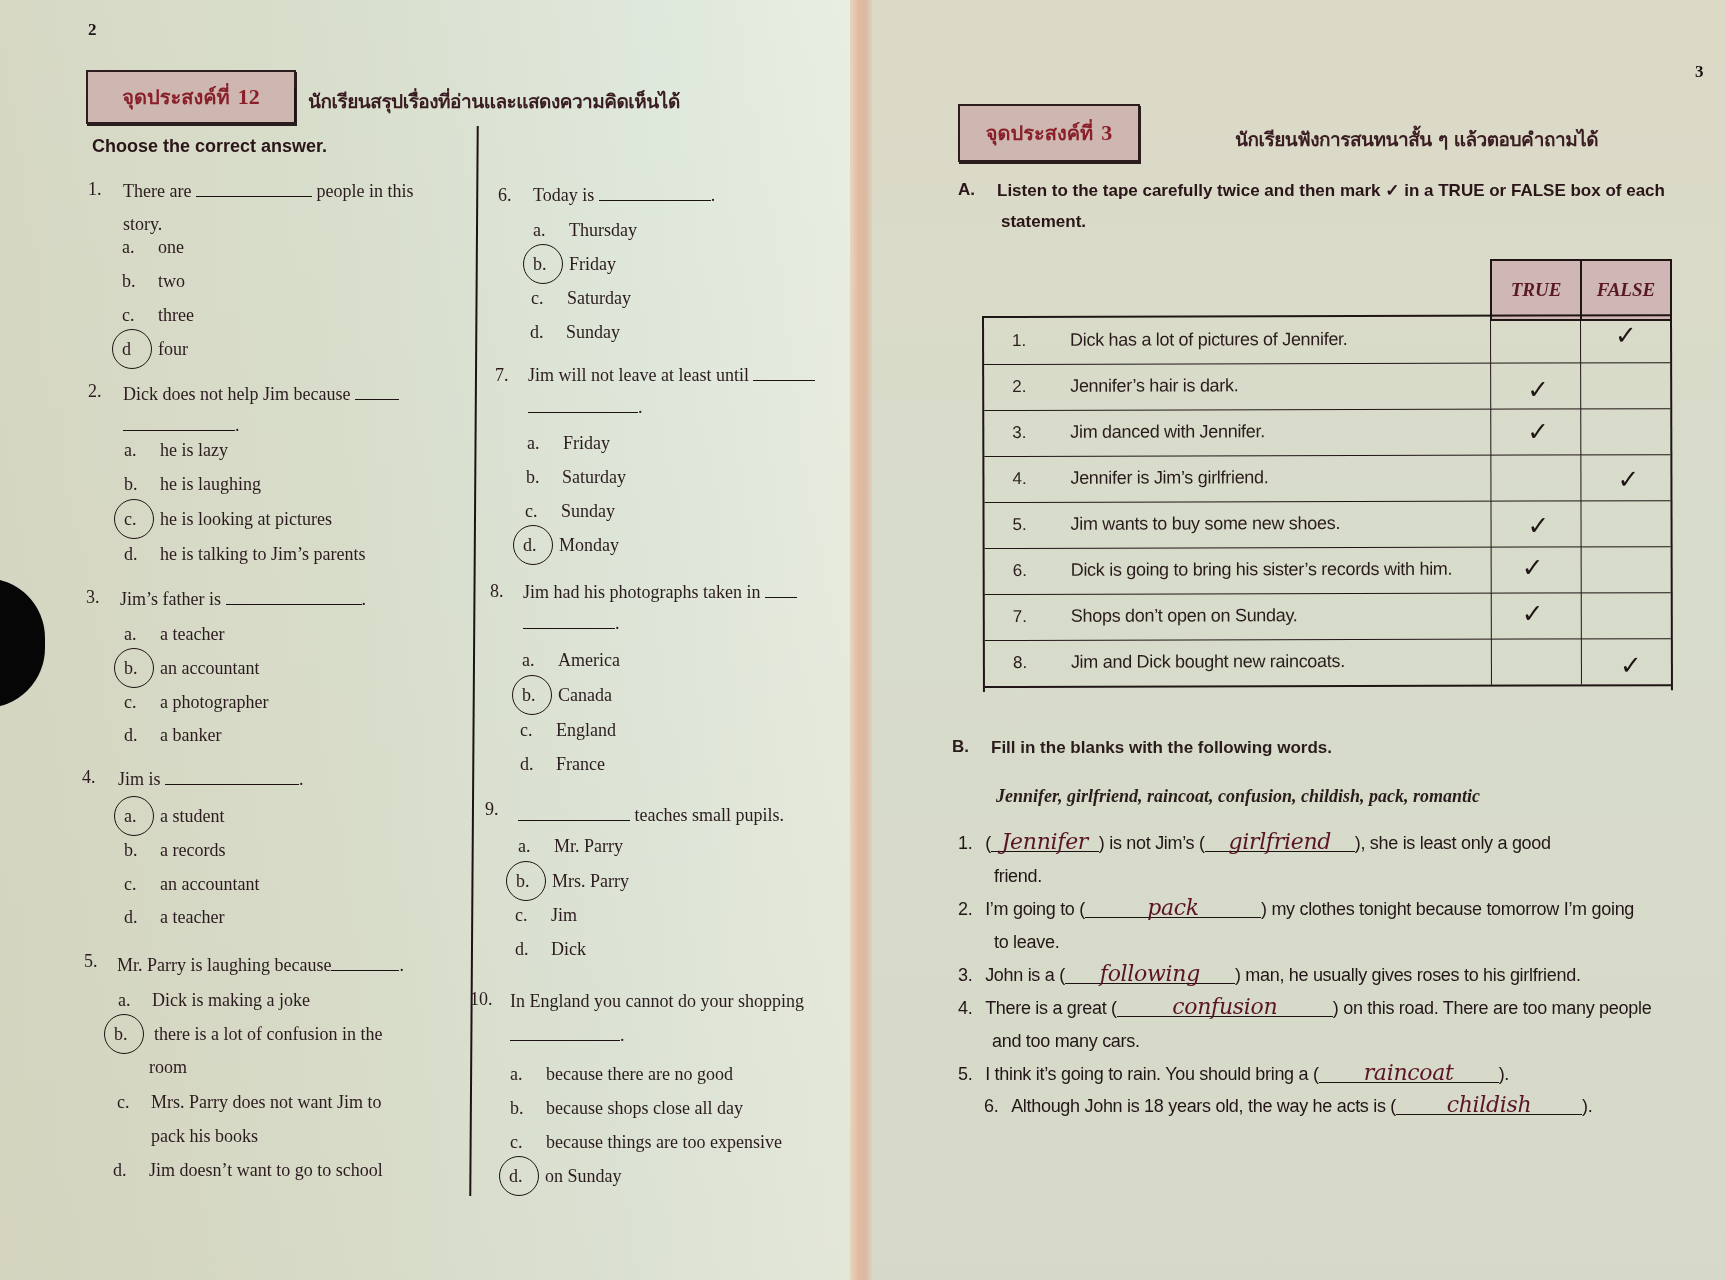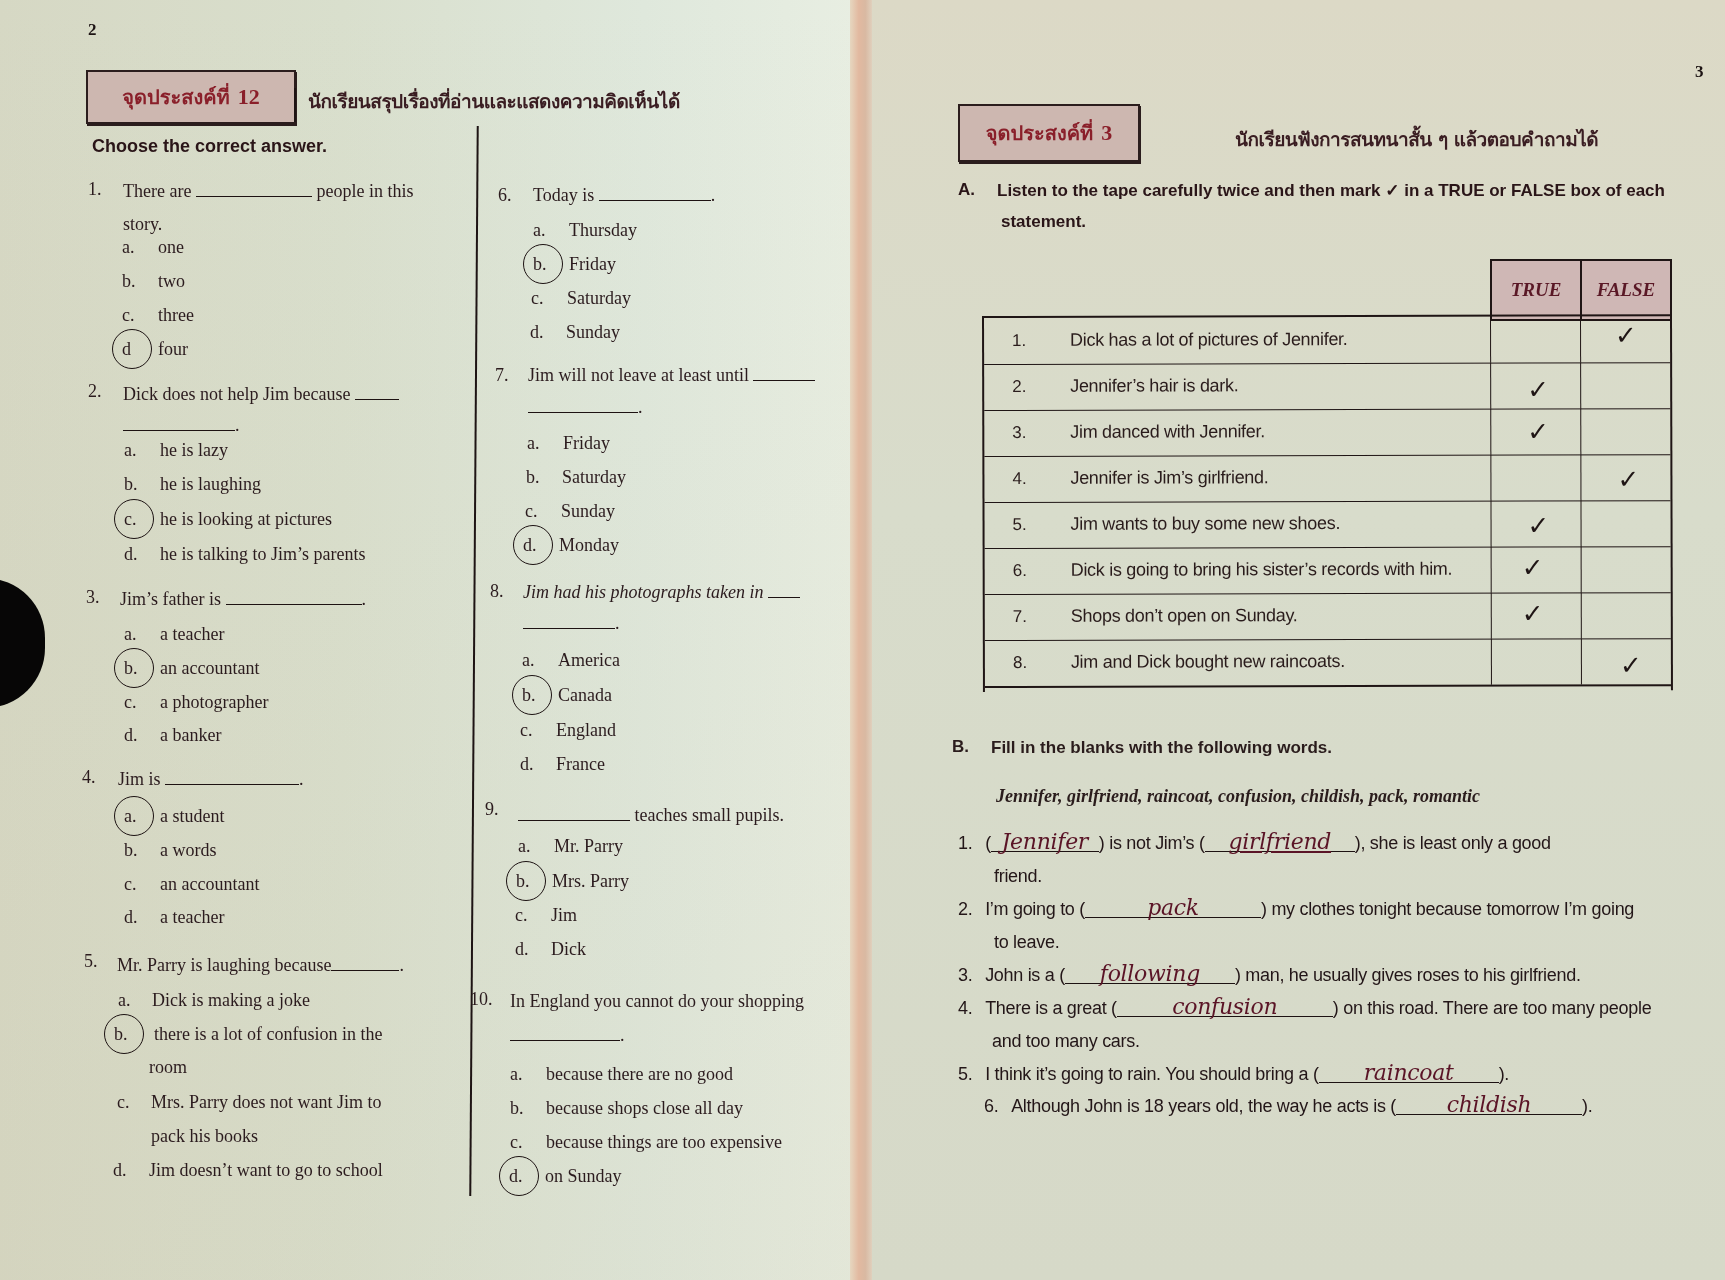--- a/index.html
+++ b/index.html
@@ -107,21 +107,21 @@
   <div class="opt" style="left:124px;top:624px;"><span class="letter">a.</span><span>a teacher</span></div>
   <div class="opt" style="left:124px;top:658px;"><span class="circled"></span><span class="letter">b.</span><span>an accountant</span></div>
   <div class="opt" style="left:124px;top:692px;"><span class="letter">c.</span><span>a photographer</span></div>
   <div class="opt" style="left:124px;top:725px;"><span class="letter">d.</span><span>a banker</span></div>
 </div>
 
 <div>
   <div class="q" style="left:82px;top:768px;">4.</div>
   <div class="q" style="left:118px;top:770px;"><span>Jim is</span> <span class="blank" style="width:134px;"></span><span>.</span></div>
   <div class="opt" style="left:124px;top:806px;"><span class="circled"></span><span class="letter">a.</span><span>a student</span></div>
-  <div class="opt" style="left:124px;top:840px;"><span class="letter">b.</span><span>a words</span></div>
+  <div class="opt" style="left:124px;top:840px;"><span class="letter">b.</span><span>a records</span></div>
   <div class="opt" style="left:124px;top:874px;"><span class="letter">c.</span><span>an accountant</span></div>
   <div class="opt" style="left:124px;top:907px;"><span class="letter">d.</span><span>a teacher</span></div>
 </div>
 
 <div>
   <div class="q" style="left:84px;top:952px;">5.</div>
   <div class="q" style="left:117px;top:956px;"><span>Mr. Parry is laughing because</span><span class="blank" style="width:68px;"></span><span>.</span></div>
   <div class="opt" style="left:118px;top:990px;"><span class="letter" style="width:34px">a.</span><span>Dick is making a joke</span></div>
   <div class="opt" style="left:114px;top:1024px;"><span class="circled"></span><span class="letter" style="width:40px">b.</span><span>there is a lot of confusion in the</span></div>
   <div class="opt" style="left:149px;top:1057px;">room</div>
@@ -144,21 +144,21 @@
   <div class="q" style="left:528px;top:366px;"><span>Jim will not leave at least until</span> <span class="blank" style="width:62px;"></span></div>
   <div class="q" style="left:528px;top:398px;"><span class="blank" style="width:110px;"></span><span>.</span></div>
   <div class="opt" style="left:527px;top:433px;"><span class="letter">a.</span><span>Friday</span></div>
   <div class="opt" style="left:526px;top:467px;"><span class="letter">b.</span><span>Saturday</span></div>
   <div class="opt" style="left:525px;top:501px;"><span class="letter">c.</span><span>Sunday</span></div>
   <div class="opt" style="left:523px;top:535px;"><span class="circled"></span><span class="letter">d.</span><span>Monday</span></div>
 </div>
 
 <div>
   <div class="q" style="left:490px;top:582px;">8.</div>
-  <div class="q" style="left:523px;top:583px;font-style:italic;"><span>Jim had his photographs taken in</span> <span class="blank" style="width:32px;"></span></div>
+  <div class="q" style="left:523px;top:583px;"><span>Jim had his photographs taken in</span> <span class="blank" style="width:32px;"></span></div>
   <div class="q" style="left:523px;top:614px;"><span class="blank" style="width:92px;"></span><span>.</span></div>
   <div class="opt" style="left:522px;top:650px;"><span class="letter">a.</span><span>America</span></div>
   <div class="opt" style="left:522px;top:685px;"><span class="circled"></span><span class="letter">b.</span><span>Canada</span></div>
   <div class="opt" style="left:520px;top:720px;"><span class="letter">c.</span><span>England</span></div>
   <div class="opt" style="left:520px;top:754px;"><span class="letter">d.</span><span>France</span></div>
 </div>
 
 <div>
   <div class="q" style="left:485px;top:800px;">9.</div>
   <div class="q" style="left:518px;top:806px;"><span class="blank" style="width:112px;"></span> <span>teaches small pupils.</span></div>
@@ -259,21 +259,21 @@
     </div>
   </div>
 </div>
 
 <div class="abs sec-b-title" style="left:952px;top:737px;">B.</div>
 <div class="abs sec-b-title" style="left:991px;top:738px;">Fill in the blanks with the following words.</div>
 <div class="abs words" style="left:996px;top:786px;">Jennifer, girlfriend, raincoat, confusion, childish, pack, romantic</div>
 
 <div class="fill" style="left:958px;top:833px;">
   <span>1.</span>
-  <span style="margin-left:8px">(</span><span class="hw" style="width:108px;">Jennifer</span><span>) is not Jim’s (</span><span class="hw" style="width:150px;text-decoration:underline;">girlfriend</span><span>), she is least only a good</span>
+  <span style="margin-left:8px">(</span><span class="hw" style="width:108px;">Jennifer</span><span>) is not Jim’s (</span><span class="hw" style="width:150px;">girlfriend</span><span>), she is least only a good</span>
 </div>
 <div class="fill" style="left:994px;top:866px;">friend.</div>
 
 <div class="fill" style="left:958px;top:899px;">
   <span>2.</span>
   <span style="margin-left:8px">I’m going to (</span><span class="hw" style="width:176px;">pack</span><span>) my clothes tonight because tomorrow I’m going</span>
 </div>
 <div class="fill" style="left:994px;top:932px;">to leave.</div>
 
 <div class="fill" style="left:958px;top:965px;">

